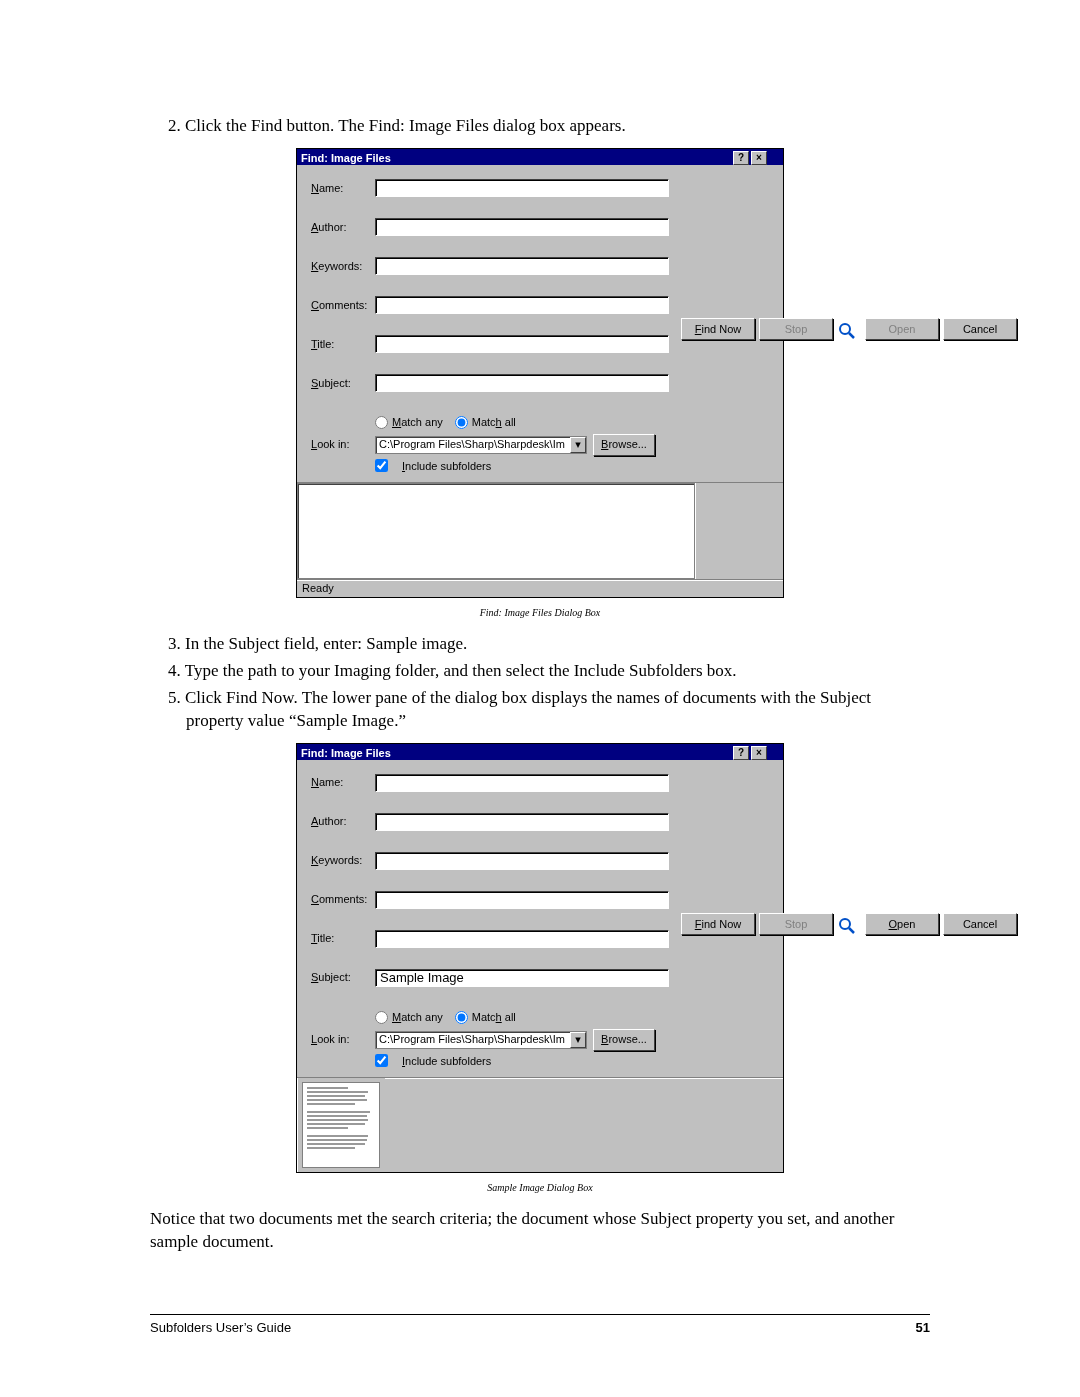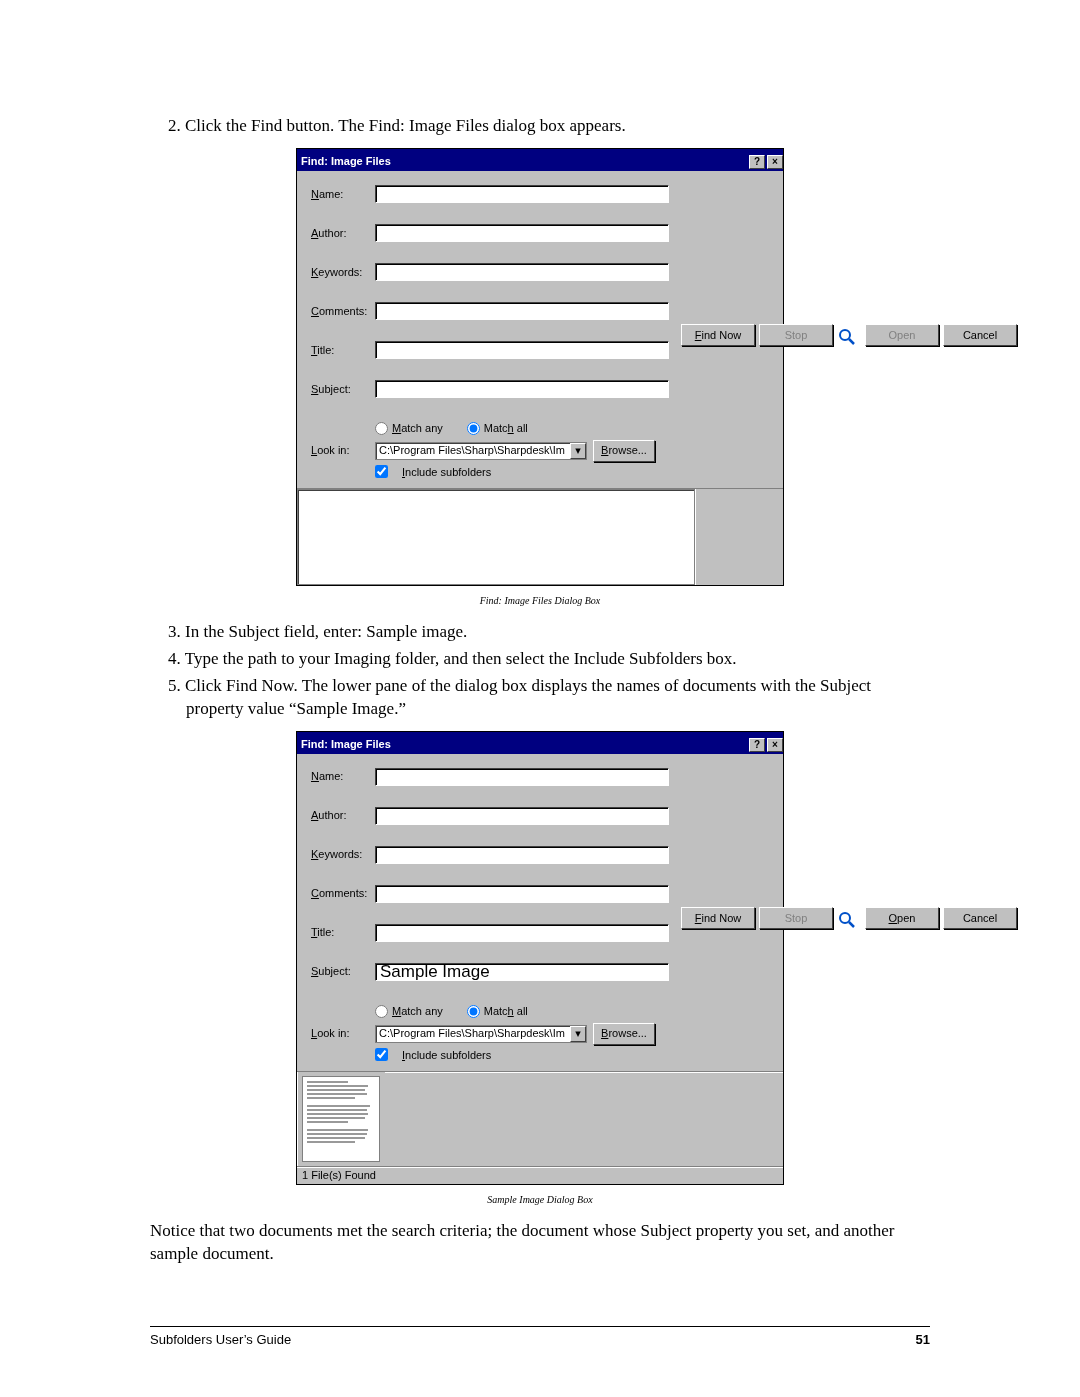--- a/index.html
+++ b/index.html
@@ -21,23 +21,23 @@
     width: 488px;
     background: #c0c0c0;
     border: 1px solid #000;
     font-family: "MS Sans Serif", Arial, sans-serif;
     font-size: 11px;
     color: #000;
   }
   .titlebar {
     background: #000080;
     color: #fff;
-    display: flex; align-items: flex-end;
-    padding: 2px 0 2px 4px;
-    height: 22px;
+    display: flex; align-items: flex-start;
+    padding: 2px 16px 2px 4px;
+    height: 16px;
     font-weight: bold;
     font-size: 11px;
   }
   .titlebar .spacer { flex: 1; }
   .tbtn {
     width: 16px; height: 14px;
     background: #c0c0c0;
     border: 1px solid #fff;
     border-right-color: #404040; border-bottom-color: #404040;
     margin-left: 2px;
@@ -51,24 +51,24 @@
   .frow { display: flex; align-items: center; margin-bottom: 21px; gap: 6px; }
   .flabel { width: 58px; font-size: 11px; }
   .under { text-decoration: underline; }
   .ftext {
     flex: 1; height: 18px;
     background: #fff;
     border: 1px solid #808080;
     border-top-color: #404040; border-left-color: #404040;
     border-right-color: #fff; border-bottom-color: #fff;
     box-shadow: inset 1px 1px 0 #000;
-    padding: 1px 4px; font-size: 17px;
+    padding: 1px 4px; font-size: 13px;
     font-family: inherit;
   }
-  .radio-row { display: flex; align-items: center; gap: 24px; padding: 2px 0 2px 64px; font-size: 11px; }
+  .radio-row { display: flex; align-items: center; gap: 12px; padding: 2px 0 2px 64px; font-size: 11px; }
   .radio-row label { display: inline-flex; align-items: center; gap: 4px; }
   .combo-row { display: flex; align-items: center; gap: 6px; margin-top: 2px; }
   .combo {
     width: 212px; height: 18px; display: flex; align-items: center;
     background: #fff;
     border: 1px solid #808080;
     box-shadow: inset 1px 1px 0 #404040;
     padding-left: 3px; font-size: 11px;
     overflow: hidden; white-space: nowrap;
   }
@@ -214,20 +214,21 @@
             <span>Cancel</span>
           </div>
       </div>
     </div>
     <div class="results-area">
       <div class="results-list" style="background:#fff">
         <div class="results-body"></div>
       </div>
       <div class="preview-pane"></div>
     </div>
+    <div class="statusbar">Ready</div>
   </div>
 </div>
 
 <p class="caption">Find: Image Files Dialog Box</p>
 
 <p class="step step-indent">3.  In the Subject field, enter: Sample image.</p>
 <p class="step step-indent">4.  Type the path to your Imaging folder, and then select the Include Subfolders box.</p>
 <p class="step step-indent">5.  Click Find Now. The lower pane of the dialog box displays the names of documents with the Subject property value “Sample Image.”</p>
 
 <div class="dialog-wrap">
@@ -326,21 +327,20 @@
             <div class="pl" style="width:85%"></div>
             <div class="pl" style="width:60%"></div>
           <div style="height:4px"></div>
           <div class="pl" style="width:90%"></div>
             <div class="pl" style="width:88%"></div>
             <div class="pl" style="width:85%"></div>
             <div class="pl" style="width:70%"></div>
         </div>
       </div>
     </div>
-    <div class="statusbar">1 File(s) Found</div>
   </div>
 </div>
 
 <p class="caption">Sample Image Dialog Box</p>
 
 <p class="post-para">Notice that two documents met the search criteria; the document whose Subject property you set, and another sample document.</p>
 
 <div class="footer">
   <span>Subfolders User’s Guide</span>
   <span style="font-weight:bold">51</span>

